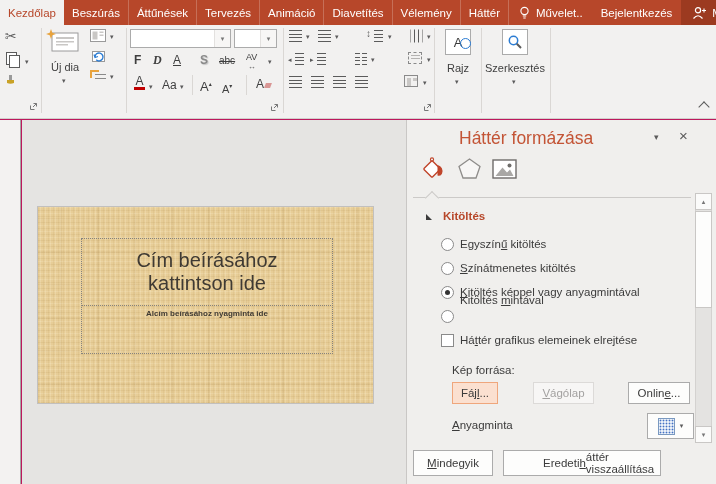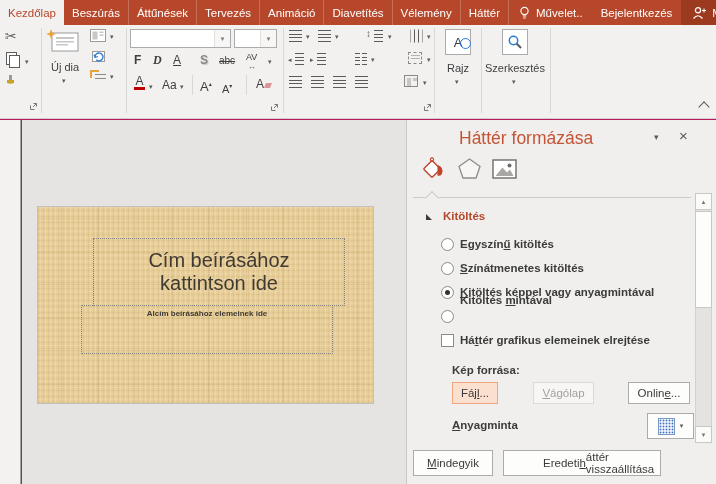--- a/index.html
+++ b/index.html
@@ -34,28 +34,28 @@
   #editor{position:absolute;left:22px;top:120px;width:384px;height:364px;background:#E5E4E2;}
   #slide{position:absolute;left:16px;top:87px;width:335px;height:196px;
     background-color:#E7CD97;
     background-image:
       repeating-linear-gradient(90deg, rgba(171,134,70,.10) 0 1px, transparent 1px 2px, rgba(255,246,220,.20) 2px 3px, transparent 3px 5px),
       repeating-linear-gradient(0deg, rgba(171,134,70,.12) 0 1px, transparent 1px 3px, rgba(255,246,220,.16) 3px 4px, transparent 4px 6px),
       repeating-linear-gradient(90deg, transparent 0 22px, rgba(150,112,52,.09) 22px 24px, transparent 24px 37px),
       repeating-linear-gradient(0deg, transparent 0 18px, rgba(150,112,52,.08) 18px 20px, transparent 20px 33px);
     box-shadow:0 0 0 1px #C2C0BE;}
   .ph{position:absolute;border:1px dotted #86837E;box-sizing:border-box;}
-  #title-ph{left:55px;top:31px;width:252px;height:68px;display:flex;align-items:center;justify-content:center;}
+  #title-ph{left:43px;top:31px;width:252px;height:68px;display:flex;align-items:center;justify-content:center;}
   #title-ph .t{font-size:20px;line-height:23px;color:#3F3A33;text-align:center;padding:0 14px;}
   #subtitle-ph{left:43px;top:98px;width:252px;height:49px;text-align:center;}
   #subtitle-ph .t{font-size:8px;font-weight:bold;color:#3F3A33;padding-top:3px;}
   
   #panel{position:absolute;left:406px;top:120px;width:310px;height:364px;background:#F0EFED;border-left:1px solid #C9C7C5;box-sizing:border-box;}
   #panel-title{position:absolute;left:13px;top:8px;font-size:17.5px;color:#C35435;margin-left:39px;}
-  .pn-txt{position:absolute;font-size:11.5px;color:#3B3B3B;white-space:nowrap;font-weight:bold;}
+  .pn-txt{position:absolute;font-size:11.5px;color:#3B3B3B;white-space:nowrap;}
   .radio{position:absolute;width:13px;height:13px;border:1px solid #8A8A8A;border-radius:50%;background:#fff;box-sizing:border-box;}
   .radio.sel:after{content:"";position:absolute;left:3px;top:3px;width:5px;height:5px;border-radius:50%;background:#333;}
   .chkbox{position:absolute;width:13px;height:13px;border:1px solid #8A8A8A;background:#fff;box-sizing:border-box;}
   .pbtn{position:absolute;display:flex;align-items:center;justify-content:center;font-size:11.5px;color:#3B3B3B;background:#FDFDFC;border:1px solid #ABABAB;box-sizing:border-box;cursor:default;}
   .pbtn.hl{background:#FBE0D0;border-color:#EFA67C;}
   .pbtn.dis{background:#F7F6F5;border-color:#DCDAD8;color:#A3A1A0;}
   .sect-tri{position:absolute;width:0;height:0;border-bottom:6px solid #3B3B3B;border-right:6px solid transparent;}
   .notch{position:absolute;width:9px;height:9px;transform:rotate(45deg);border-left:1px solid #CCCAC8;border-top:1px solid #CCCAC8;background:#F0EFED;}
   #pscroll{position:absolute;left:288px;top:73px;width:17px;height:250px;background:#E4E3E1;border:1px solid #D4D2D0;box-sizing:border-box;}
   .sbtn{position:absolute;left:-1px;width:17px;height:17px;background:#FBFBFA;border:1px solid #C9C7C5;box-sizing:border-box;display:flex;align-items:center;justify-content:center;font-size:7px;color:#777;}
@@ -242,21 +242,21 @@
   </div>
 
   <div id="leftpane"></div>
 
   <div id="editor">
     <div id="slide">
       <div id="title-ph" class="ph">
         <div class="t">Cím beírásához kattintson ide</div>
       </div>
       <div id="subtitle-ph" class="ph">
-        <div class="t">Alcím beírásához elemeinek ide</div>
+        <div class="t">Alcím beírásához nyagminta ide</div>
       </div>
     </div>
   </div>
 
   <div id="panel">
     <div id="panel-title">Háttér formázása</div>
     <span style="position:absolute;left:247px;top:12px;font-size:9px;color:#5B5B5B;">▾</span>
     <span style="position:absolute;left:272px;top:7px;font-size:15px;color:#5B5B5B;">×</span>
 
     <svg style="position:absolute;left:14px;top:35px;" width="27" height="27" viewBox="0 0 27 27">

